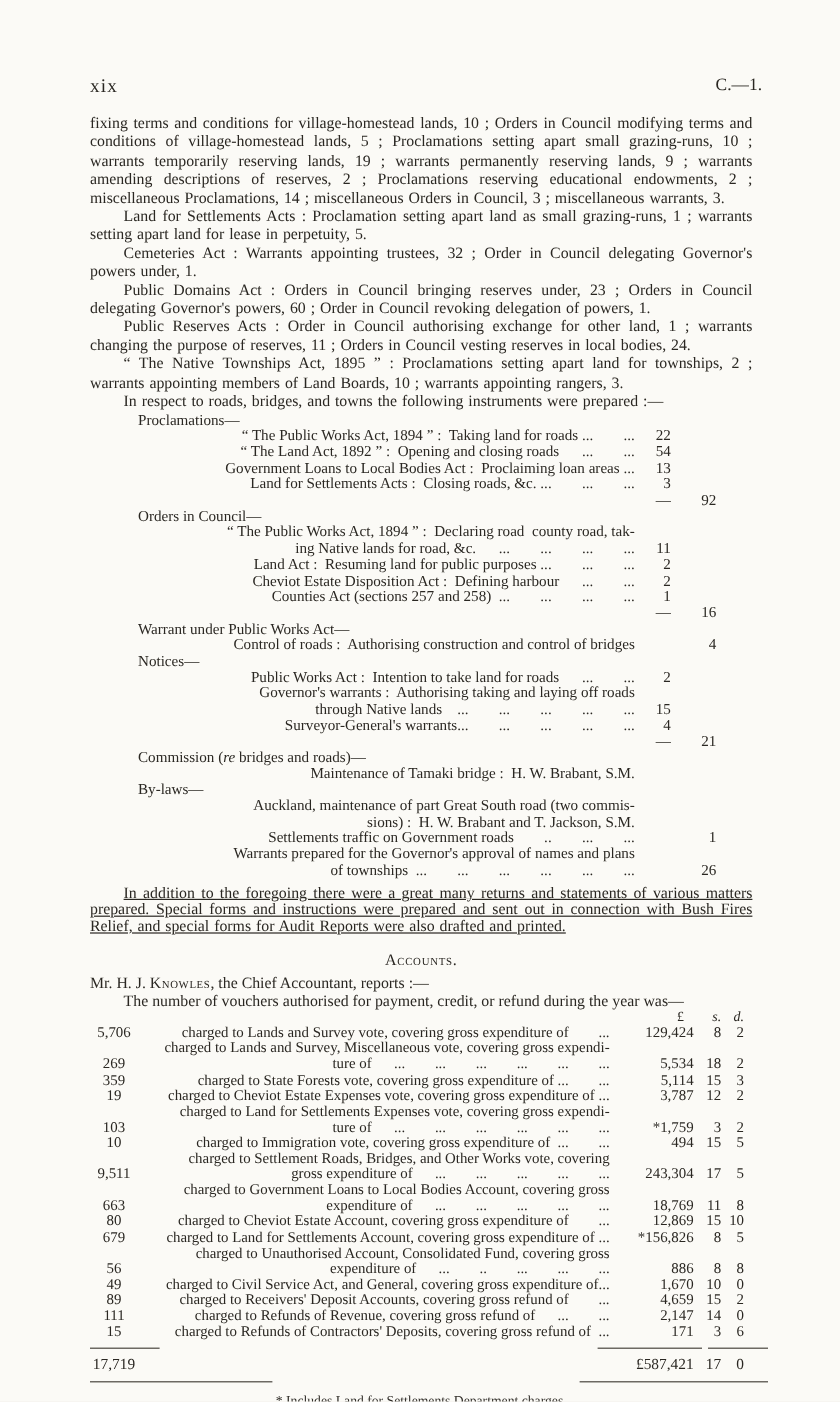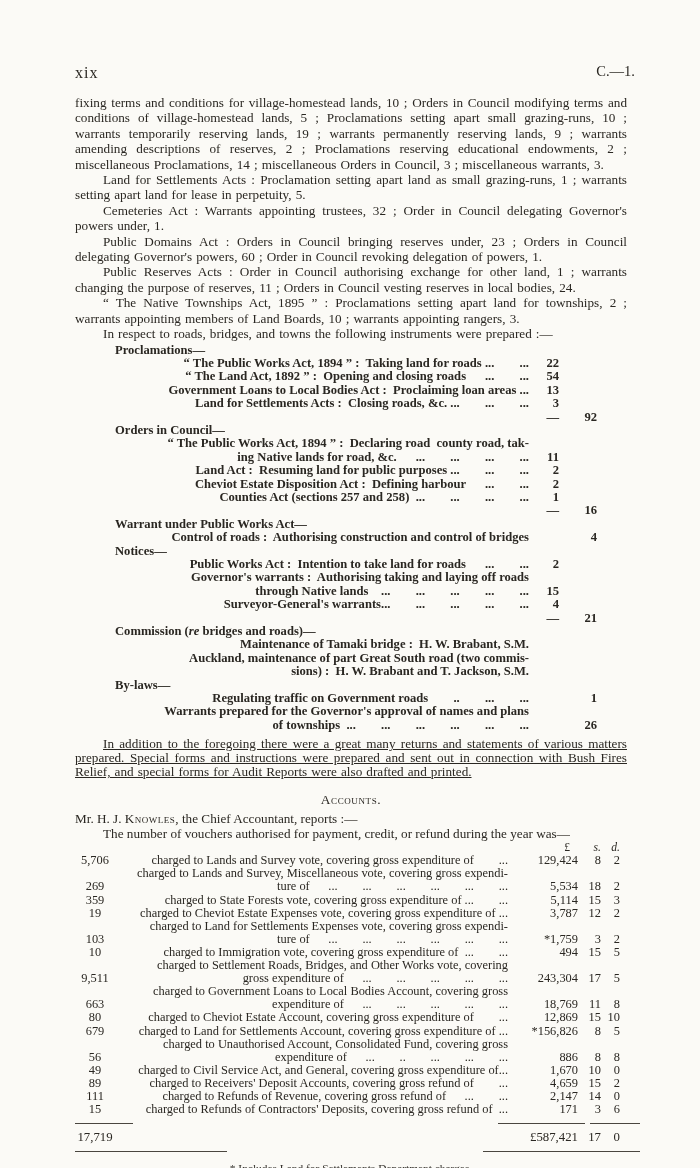--- a/index.html
+++ b/index.html
@@ -27,21 +27,21 @@
   
   .para {
     font-size:13.2px; line-height:15.4px;
     text-align:justify; word-spacing:0.06em;
     margin:0;
   }
   .para.ind { text-indent:28px; }
 
   
   .instruments { margin-top:2px; }
-  .irow { display:flex; align-items:flex-end; font-size:12.6px; line-height:13.4px; padding-right:30px;font-weight:bold; }
+  .irow { display:flex; align-items:flex-end; font-size:12.6px; line-height:13.4px; padding-right:30px; }
   .ihead { padding-left:40px; white-space:pre-wrap; }
   .itext { flex:1; padding-left:85px; }
   .itext > div { white-space:pre-wrap;text-align:right; }
   .itext > .cont { padding-left:40px; }
   .icol { text-align:right; white-space:nowrap; }
   .icol.inner { width:30px; }
   .icol.outer { width:38px; }
   .it { font-style:italic; }
 
   
@@ -216,34 +216,34 @@
         <div class="irow heading">
           <div class="ihead"><span>Commission (</span><span class="it">re</span><span> bridges and roads)—</span></div>
         </div>
         <div class="irow item">
           <div class="itext">
             <div>Maintenance of Tamaki bridge :  H. W. Brabant, S.M.</div>
           </div>
           <div class="icol inner"></div>
           <div class="icol outer"></div>
         </div>
+        <div class="irow heading">
+          <div class="ihead">By-laws—</div>
+        </div>
         <div class="irow item">
           <div class="itext">
             <div>Auckland, maintenance of part Great South road (two commis-</div>
             <div class="cont">sions) :  H. W. Brabant and T. Jackson, S.M.</div>
           </div>
           <div class="icol inner"></div>
           <div class="icol outer"></div>
         </div>
-        <div class="irow heading">
-          <div class="ihead">By-laws—</div>
-        </div>
-        <div class="irow item">
-          <div class="itext">
-            <div>Regulating traffic on Government roads  ..  ...  ...</div>
+        <div class="irow item">
+          <div class="itext">
+            <div>Settlements traffic on Government roads  ..  ...  ...</div>
           </div>
           <div class="icol inner"></div>
           <div class="icol outer">1</div>
         </div>
         <div class="irow item">
           <div class="itext">
             <div>Warrants prepared for the Governor's approval of names and plans</div>
             <div class="cont">of townships  ...  ...  ...  ...  ...  ...</div>
           </div>
           <div class="icol inner"></div>

